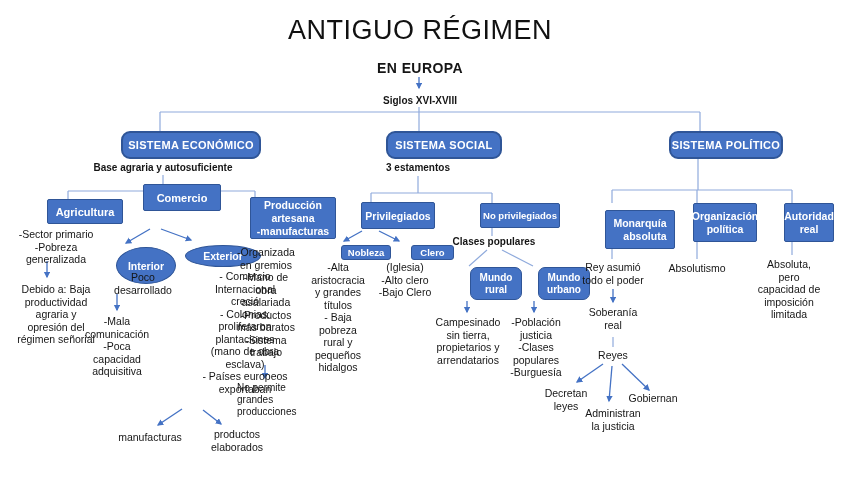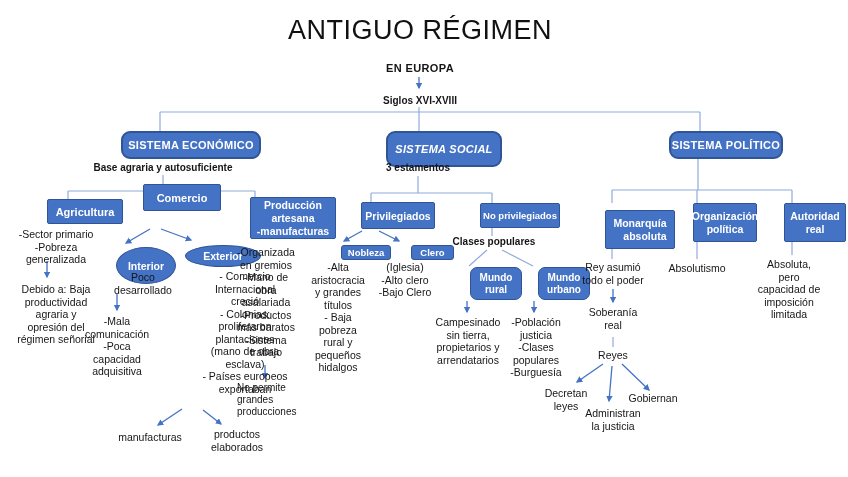--- a/index.html
+++ b/index.html
@@ -22,21 +22,21 @@
        font-size:10.5px;line-height:12.5px;color:#151515;}
   .node{display:flex;align-items:center;justify-content:center;text-align:center;
         background:var(--node-fill);color:#fff;font-weight:bold;white-space:pre-line;margin-left:28px;}
   .hbox{border:2px solid var(--node-border);border-radius:9px;font-size:11px;letter-spacing:.3px;}
   .nbox{border:1.5px solid var(--node-border);border-radius:2px;font-size:11px;}
   .nbox.multi{font-size:10.5px;line-height:13px;}
   .oval{border:1.5px solid var(--node-border);border-radius:50%;font-size:10.5px;}
   .sbox{border:1.2px solid var(--node-border);border-radius:3px;font-size:9.5px;}
   .rbox{border:1.5px solid var(--node-border);border-radius:7px;font-size:10px;line-height:12px;}
   .title{font-size:27px;letter-spacing:.5px;color:#111;}
-  .subtitle{font-size:11px;font-weight:bold;letter-spacing:.4px;}
+  .subtitle{font-size:14px;font-weight:bold;letter-spacing:.4px;}
   .period{font-size:10px;font-weight:bold;}
   .tagline{font-size:10px;font-weight:bold;}
   .small{font-size:10px;line-height:12px;}
   .leftal{text-align:left;}
 </style>
 </head>
 <body>
 
 <div class="canvas">
 
@@ -93,21 +93,21 @@
     <line class="ar" x1="603" y1="364" x2="577" y2="382" marker-end="url(#ah)"></line>
     <line class="ar" x1="612" y1="366" x2="609" y2="401" marker-end="url(#ah)"></line>
     <line class="ar" x1="622" y1="364" x2="649" y2="390" marker-end="url(#ah)"></line>
   </svg>
 
   <div class="txt title" style="left:254px;top:24px;width:332px;">ANTIGUO RÉGIMEN</div>
   <div class="txt subtitle" style="left:360px;top:62px;width:120px;">EN EUROPA</div>
   <div class="txt period" style="left:360px;top:95px;width:120px;">Siglos XVI-XVIII</div>
 
   <div class="abs node hbox" style="left:93px;top:131px;width:140px;height:28px;">SISTEMA ECONÓMICO</div>
-  <div class="abs node hbox" style="left:358px;top:131px;width:116px;height:36px;font-style:italic;">SISTEMA SOCIAL</div>
+  <div class="abs node hbox" style="left:358px;top:131px;width:116px;height:28px;">SISTEMA SOCIAL</div>
   <div class="abs node hbox" style="left:641px;top:131px;width:114px;height:28px;">SISTEMA POLÍTICO</div>
 
   <div class="txt tagline" style="left:86px;top:162px;width:154px;">Base agraria y autosuficiente</div>
 
   <div class="abs node nbox" style="left:19px;top:199px;width:76px;height:25px;">Agricultura</div>
   <div class="txt" style="left:8px;top:228px;width:96px;">-Sector primario
 -Pobreza
 generalizada</div>
   <div class="txt" style="left:8px;top:283px;width:96px;">Debido a: Baja
 productividad
@@ -204,21 +204,21 @@
   <div class="txt" style="left:541px;top:387px;width:50px;">Decretan
 leyes</div>
   <div class="txt" style="left:582px;top:407px;width:62px;">Administran
 la justicia</div>
   <div class="txt" style="left:625px;top:392px;width:56px;">Gobiernan</div>
 
   <div class="abs node nbox multi" style="left:665px;top:203px;width:64px;height:39px;">Organización
 política</div>
   <div class="txt" style="left:666px;top:262px;width:62px;">Absolutismo</div>
 
-  <div class="abs node nbox multi" style="left:756px;top:203px;width:62px;height:39px;">Autoridad
+  <div class="abs node nbox multi" style="left:756px;top:203px;width:50px;height:39px;">Autoridad
 real</div>
   <div class="txt" style="left:753px;top:258px;width:72px;">Absoluta,
 pero
 capacidad de
 imposición
 limitada</div>
 
 </div>
 
 </body></html>

